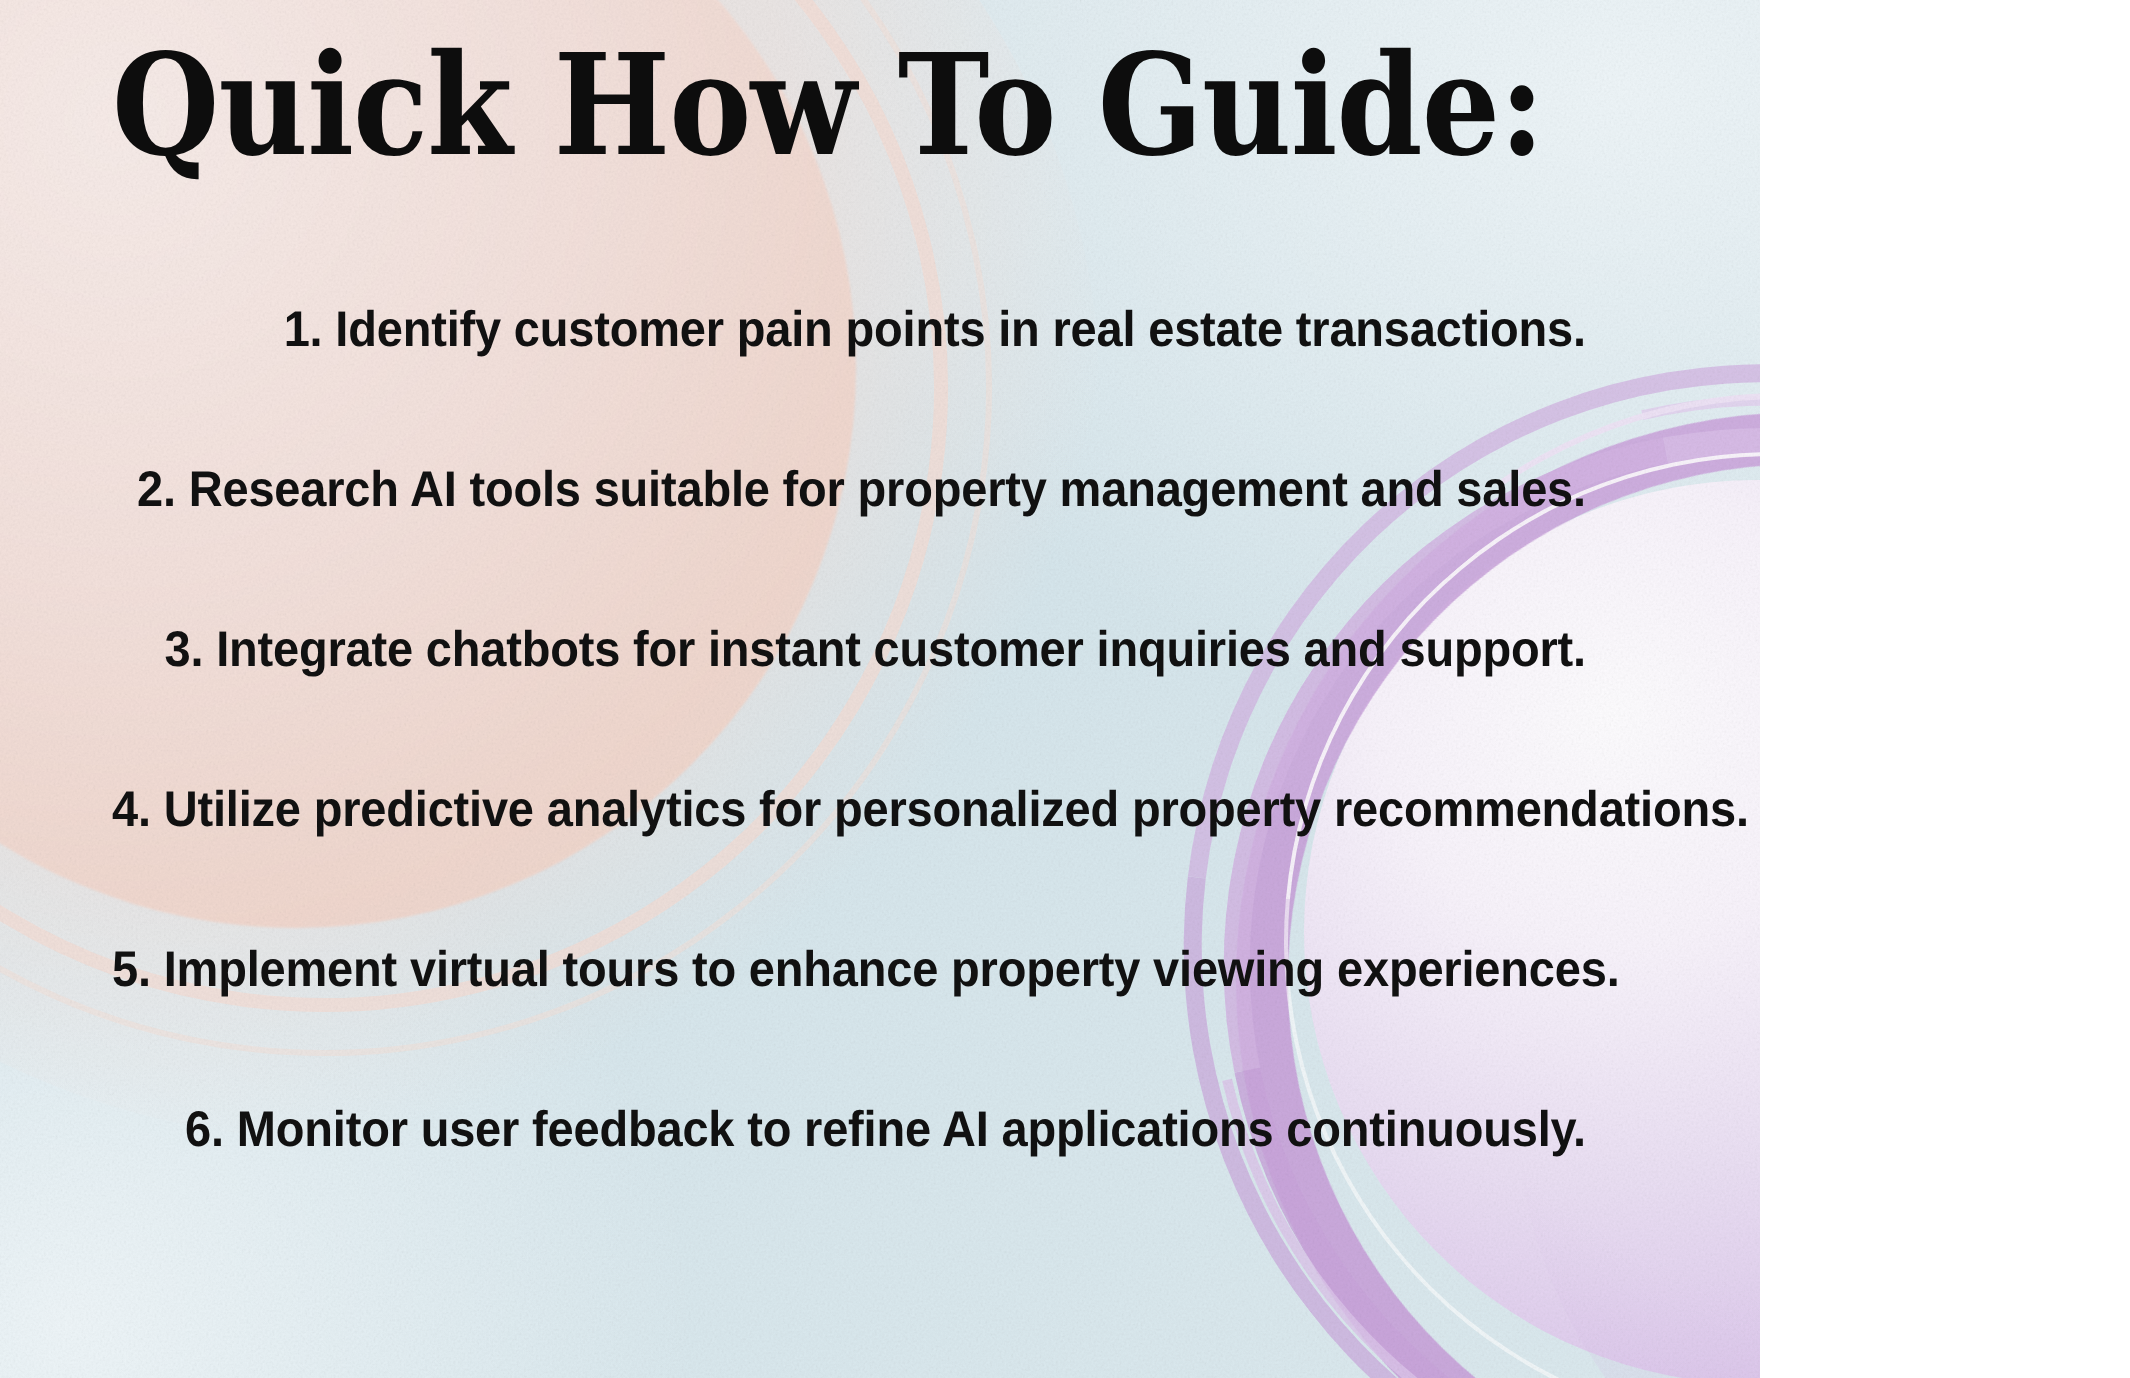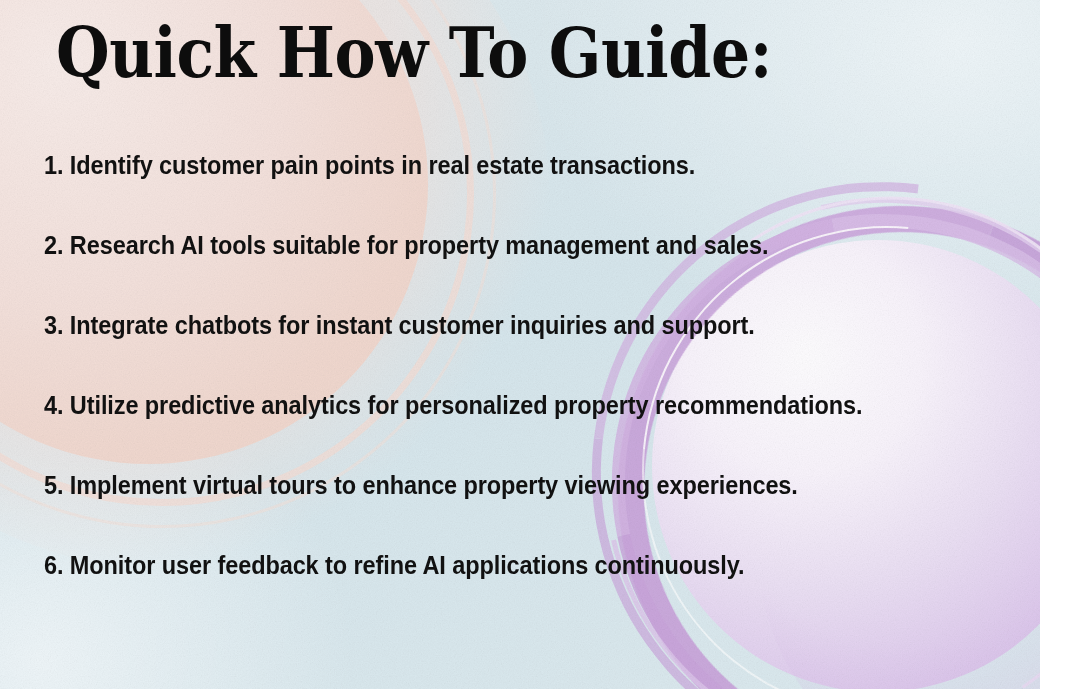--- a/index.html
+++ b/index.html
@@ -3,25 +3,26 @@
 <meta charset="utf-8">
 <title>Quick How To Guide</title>
 <style>
   html, body {
     margin: 0;
     padding: 0;
     background: #ffffff;
   }
   #poster {
     position: relative;
-    width: 1040px;
+    width: 880px;
     height: 689px;
     overflow: hidden;
     background: #dceaef;
     font-family: "Liberation Sans", sans-serif;
+    text-align: right;
   }
 
   
   .bg-base {
     position: absolute;
     inset: 0;
     background:
       radial-gradient(ellipse 680px 520px at 92% 6%,  #eef5f8 0%, rgba(238,245,248,0) 62%),
       radial-gradient(ellipse 520px 480px at 4% 96%,  #eef5f8 0%, rgba(238,245,248,0) 60%),
       linear-gradient(165deg, #dfeaee 0%, #d6e6ec 45%, #dbe9ee 100%);
@@ -168,21 +169,21 @@
     font-size: 70px;
     line-height: 1.0;
     letter-spacing: -0.5px;
     color: #0d0d0d;
     transform: scaleX(0.88);
     transform-origin: left top;
     white-space: nowrap;
   }
   .step-list {
     position: absolute;
-    left: 44px;
+    left: 56px;
     top: 152px;
     right: 40px;
     margin: 0;
     padding: 0;
     list-style: none;
   }
   .step-item {
     display: block;
     height: 80px;
     font-family: "Liberation Sans", sans-serif;

